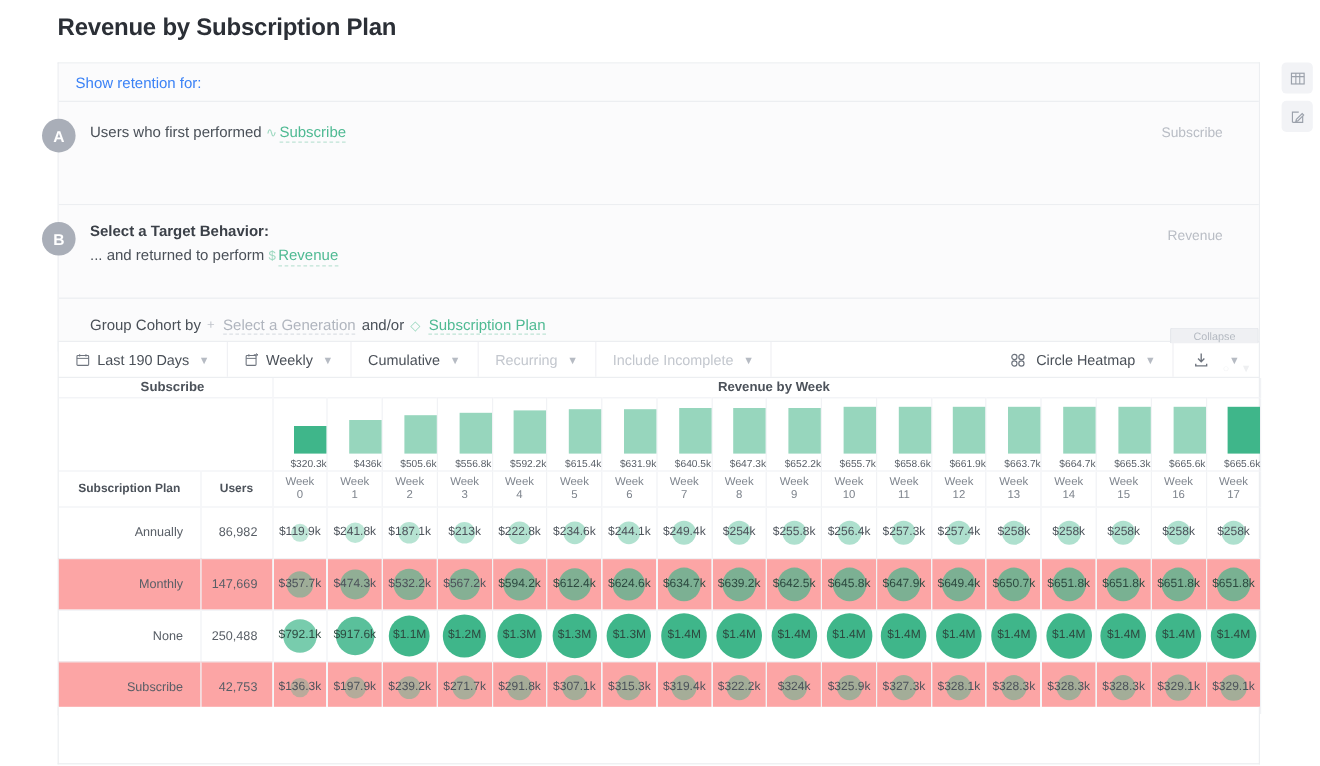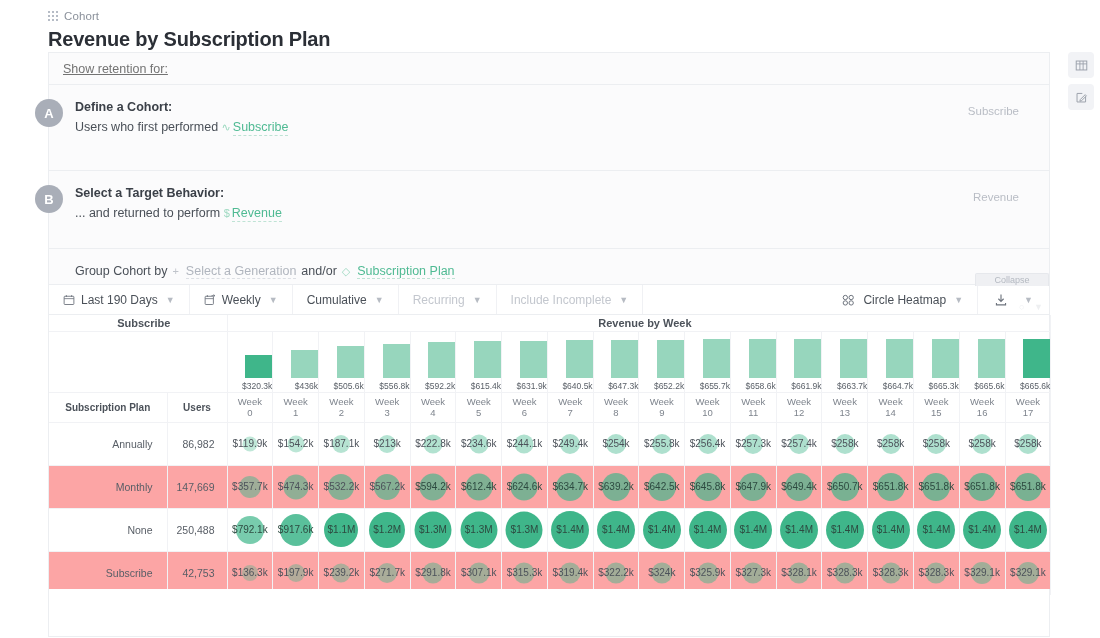--- a/index.html
+++ b/index.html
@@ -29,23 +29,22 @@
     display:flex; align-items:center; justify-content:center;
   }
 
   
   .panel {
     position:absolute; left:48px; top:52px; width:1002px; background:#fbfbfc;
     border:1px solid #eceef1; border-bottom:none;
   }
   .show-ret {
     height:32px; display:flex; align-items:center; padding-left:14px;
-    font-size:12.5px; color:#737373; border-bottom:1px solid #eceef1;
+    font-size:12.5px; color:#3b82f6; border-bottom:1px solid #eceef1;
     background:#fbfbfc;
-    text-decoration:underline;
   }
   .step {
     display:flex; align-items:flex-start; padding:14px 0 0 0; position:relative;
     border-bottom:1px solid #eceef1; background:#fbfbfc;
   }
   .step.a { height:86px; }
   .step.b { height:78px; }
   .badge {
     width:28px; height:28px; border-radius:50%; background:#a9aeb8; color:#ffffff;
     font-size:13px; font-weight:bold; display:flex; align-items:center; justify-content:center;
@@ -134,34 +133,20 @@
   .foot { position:absolute; left:48px; top:589px; width:1002px; height:48px;
           border-left:1px solid #eceef1; border-right:1px solid #eceef1;
           border-bottom:1px solid #eceef1; background:#ffffff; }
 </style>
 </head>
 <body>
 
 <div class="page">
 
   <div class="hdr">
-    <div class="breadcrumb">
-      <span class="grid-icon">
-        <i style="left:0;top:0"></i>
-          <i style="left:4px;top:0"></i>
-          <i style="left:8px;top:0"></i>
-        <i style="left:0;top:4px"></i>
-          <i style="left:4px;top:4px"></i>
-          <i style="left:8px;top:4px"></i>
-        <i style="left:0;top:8px"></i>
-          <i style="left:4px;top:8px"></i>
-          <i style="left:8px;top:8px"></i>
-      </span>
-      <span class="crumb-label">Cohort</span>
-    </div>
     <div class="page-title">Revenue by Subscription Plan</div>
   </div>
 
   <div class="rail">
     <div class="rail-btn">
       <svg width="13" height="13" viewBox="0 0 16 16">
         <rect x="1.5" y="2.5" width="13" height="11" fill="none" stroke="#9ba1ab" stroke-width="1.2"></rect>
         <line x1="6" y1="2.5" x2="6" y2="13.5" stroke="#9ba1ab" stroke-width="1.1"></line>
         <line x1="10" y1="2.5" x2="10" y2="13.5" stroke="#9ba1ab" stroke-width="1.1"></line>
         <line x1="1.5" y1="6" x2="14.5" y2="6" stroke="#9ba1ab" stroke-width="1.1"></line>
@@ -175,21 +160,20 @@
       </svg>
     </div>
   </div>
 
   <div class="panel">
     <div class="show-ret">Show retention for:</div>
 
     <div class="step a">
       <div class="badge">A</div>
       <div class="step-body">
-        <div class="step-title">Define a Cohort:</div>
         <div class="step-sub">
           <span>Users who first performed</span>
           <span class="evt-icon">∿</span><a class="evt-link" href="#">Subscribe</a>
         </div>
       </div>
       <div class="right-lab" style="top:20px">Subscribe</div>
     </div>
 
     <div class="step b">
       <div class="badge">B</div>
@@ -497,21 +481,21 @@
           </tr>
           <tr class="drow">
             <td class="cell-plan">Annually</td>
             <td class="cell-users">86,982</td>
             <td class="dcell">
               <div class="circ" style="width: 15px; height: 15px; opacity: 0.33;"></div>
               <span class="dval onwhite">$119.9k</span>
             </td>
             <td class="dcell">
               <div class="circ" style="width: 17px; height: 17px; opacity: 0.35;"></div>
-              <span class="dval onwhite">$154.2k</span>
+              <span class="dval onwhite">$241.8k</span>
             </td>
             <td class="dcell">
               <div class="circ" style="width: 18px; height: 18px; opacity: 0.38;"></div>
               <span class="dval onwhite">$187.1k</span>
             </td>
             <td class="dcell">
               <div class="circ" style="width: 18px; height: 18px; opacity: 0.39;"></div>
               <span class="dval onwhite">$213k</span>
             </td>
             <td class="dcell">

